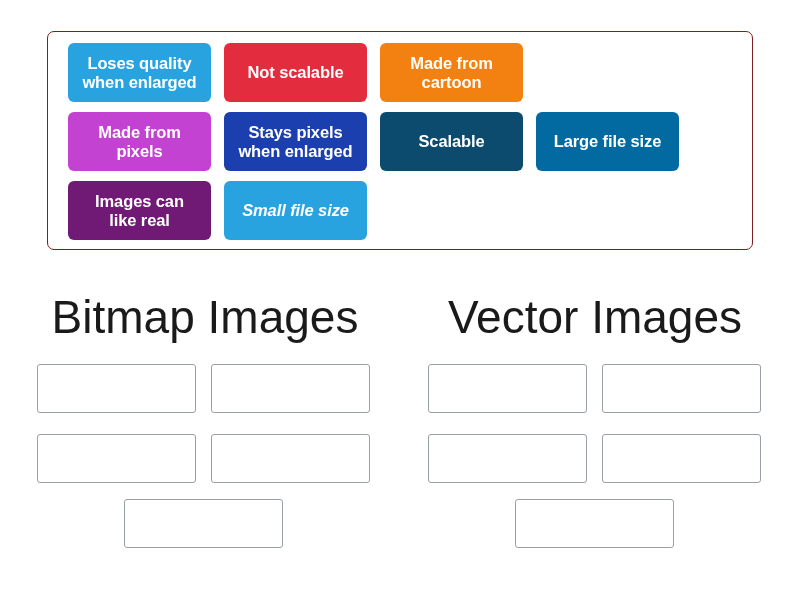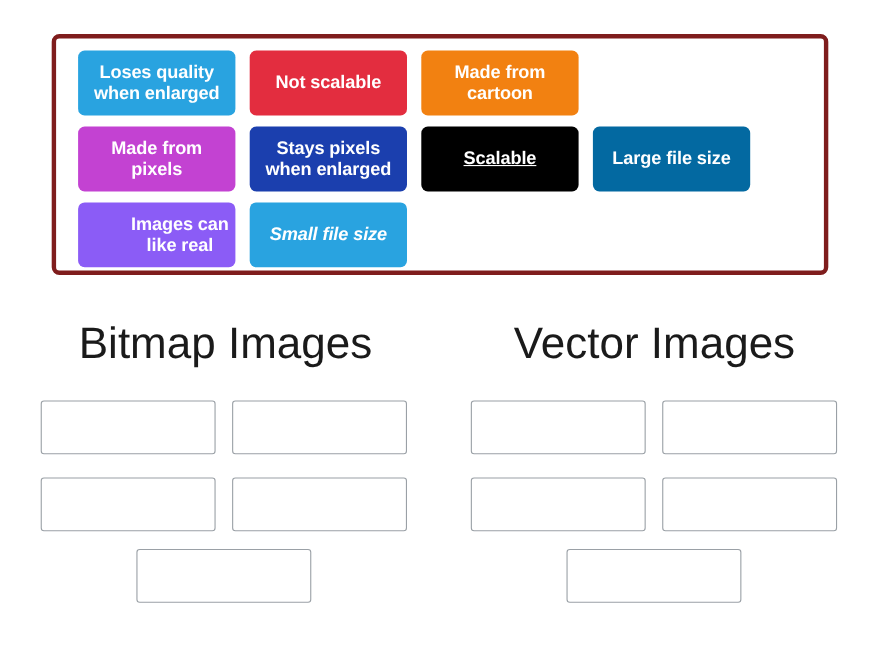--- a/index.html
+++ b/index.html
@@ -17,21 +17,21 @@
   }
 
   
   #tile-bank {
     position: absolute;
     left: 47px;
     top: 31px;
     width: 706px;
     height: 219px;
     box-sizing: border-box;
-    border: 4px solid #7f1d1d;
+    border: 1px solid #7f1d1d;
     border-radius: 7px;
     background: #ffffff;
     padding: 11px 0 0 20px;
   }
 
   .tile-row {
     display: flex;
     gap: 13px;
     margin-bottom: 10px;
   }
@@ -53,21 +53,21 @@
     letter-spacing: -0.1px;
     cursor: move;
     user-select: none;
   }
   .tile span { display: block; }
 
   
   .heading {
     position: absolute;
     top: 290px;
-    font-size: 40px;
+    font-size: 46px;
     font-weight: 400;
     color: #1a1a1a;
     text-align: center;
     letter-spacing: 0px;
   }
   #heading-bitmap { left: 20px;  width: 370px; }
   #heading-vector { left: 410px; width: 370px; }
 
   
   .dropzone {
@@ -112,36 +112,36 @@
         <span>Made from</span>
         <span>pixels</span>
       </div>
     </div>
     <div class="tile" style="background: rgb(27, 63, 174);">
       <div>
         <span>Stays pixels</span>
         <span>when enlarged</span>
       </div>
     </div>
-    <div class="tile" style="background: #000000; text-decoration: underline;">
+    <div class="tile" style="background: #0c4a6e;">
       <div>
         <span>Scalable</span>
 
       </div>
     </div>
     <div class="tile" style="background: #0369a1;">
       <div>
         <span>Large file size</span>
 
       </div>
     </div>
   </div>
 
   <div class="tile-row">
-    <div class="tile" style="background: #8b5cf6; justify-content: flex-end;">
+    <div class="tile" style="background: #701a75;">
       <div>
         <span>Images can</span>
         <span>like real</span>
       </div>
     </div>
     <div class="tile" style="background: rgb(41, 163, 224); font-style: italic;">
       <div>
         <span>Small file size</span>
 
       </div>

